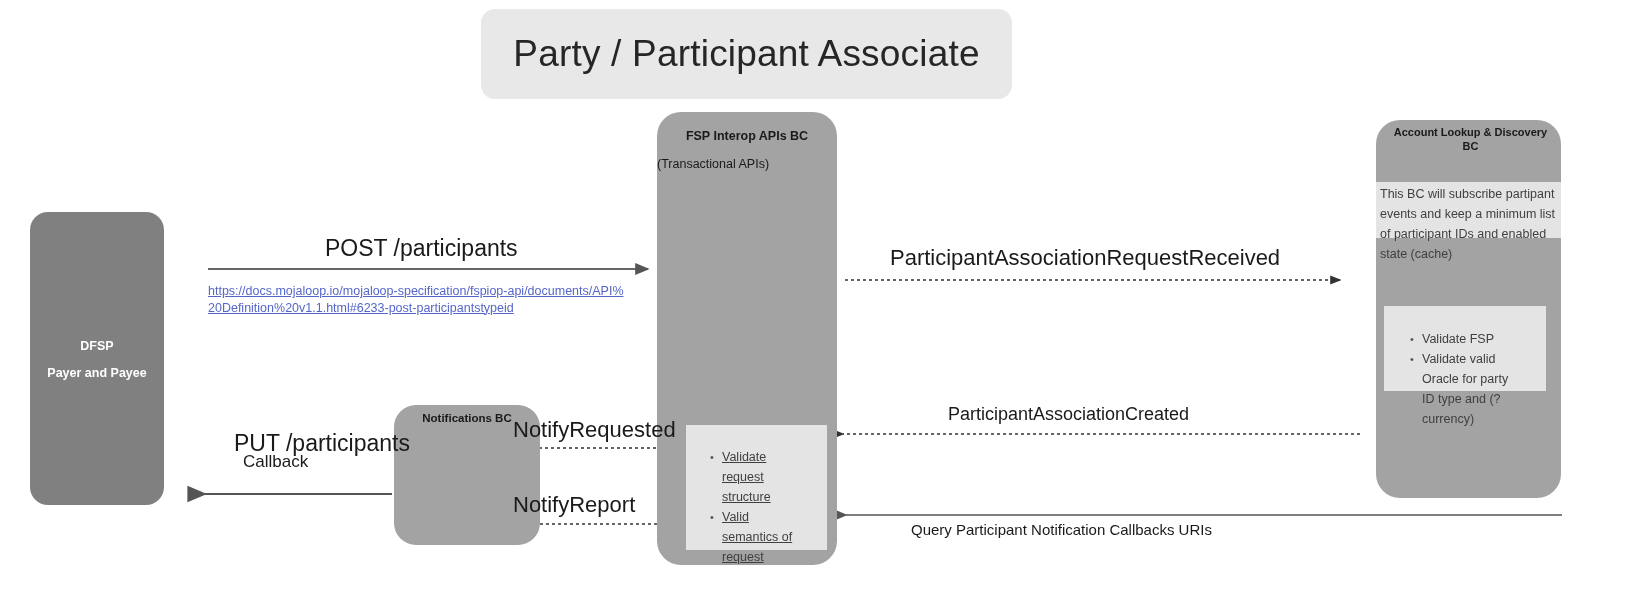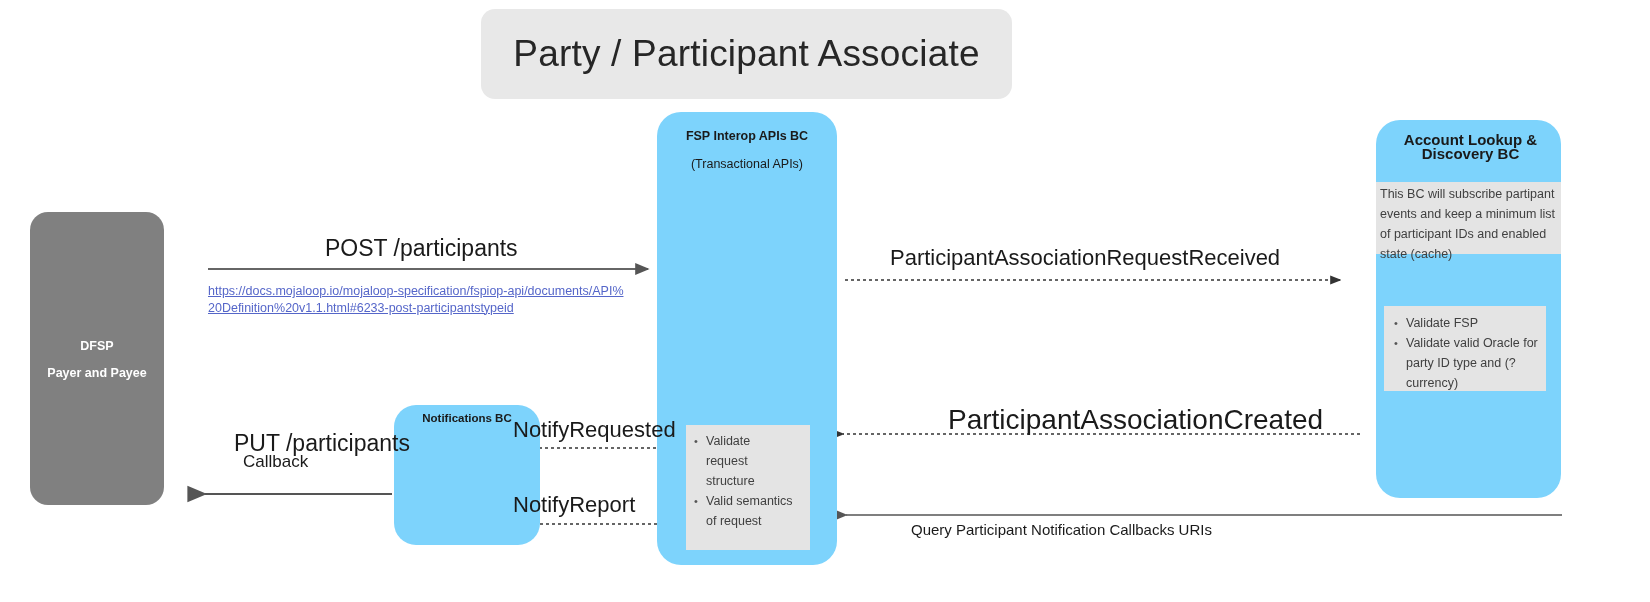--- a/index.html
+++ b/index.html
@@ -16,21 +16,21 @@
     background:#e8e8e8;display:flex;align-items:center;justify-content:center;border-radius:14px;
   }
   #title-banner .title-text{
     font-size:37px;color:#262626;font-weight:400;
     font-family:"Liberation Sans", sans-serif;letter-spacing:.2px;
   }
 
   
   .box{position:absolute;box-sizing:border-box;}
   .box.rounded{border-radius:22px;}
-  .box.yellow{background:#7dd3fc;}
+  .box.yellow{background:#a3a3a3;}
   .box.grey{background:#808080;}
 
   #dfsp-box{left:30px;top:212px;width:134px;height:293px;border-radius:18px;}
   #dfsp-box .lbl{
     position:absolute;left:0;right:0;text-align:center;color:#ffffff;
     font-size:12.5px;font-weight:600;
   }
   #dfsp-box .lbl.l1{top:127px;}
   #dfsp-box .lbl.l2{top:154px;}
 
@@ -39,54 +39,54 @@
     position:absolute;left:0;right:0;top:7px;text-align:center;
     font-size:11.5px;font-weight:700;color:#1a1a1a;
   }
 
   #fsp-box{left:657px;top:112px;width:180px;height:453px;border-radius:24px;}
   #fsp-box .hdr{
     position:absolute;left:0;right:0;top:17px;text-align:center;
     font-size:12.5px;font-weight:700;color:#1a1a1a;
   }
   #fsp-box .sub{
-    position:absolute;left:0;right:0;top:45px;text-align:center;
+    position:absolute;left:0;right:0;top:45px;text-align:left;
     font-size:12.5px;font-weight:400;color:#1a1a1a;
   }
 
   #alsd-box{left:1376px;top:120px;width:185px;height:378px;border-radius:24px;}
   #alsd-box .hdr{
     position:absolute;left:12px;right:8px;top:5px;text-align:center;
-    font-size:15px;font-weight:700;color:#1a1a1a;line-height:14px;margin-top:8px;
+    font-size:11px;font-weight:700;color:#1a1a1a;line-height:14px;
   }
 
   
   .note{
     position:absolute;background:#e4e4e4;box-sizing:border-box;
     color:#404040;font-size:12.5px;line-height:20px;
   }
-  #alsd-note-cache{left:1376px;top:182px;width:185px;height:72px;padding:2px 4px 14px 4px;}
+  #alsd-note-cache{left:1376px;top:182px;width:185px;height:56px;padding:2px 4px 14px 4px;}
   #alsd-note-validate{left:1384px;top:306px;width:162px;height:85px;padding:7px 6px 6px 6px;}
-  #fsp-note-validate{left:686px;top:425px;width:124px;height:125px;padding:6px 16px 4px 4px;}
+  #fsp-note-validate{left:686px;top:425px;width:141px;height:125px;padding:6px 16px 4px 4px;text-decoration:underline;}
 
-  .note ul{margin:0;padding:0 0 0 16px;list-style:none;}
+  .note ul{margin:16px;padding:0 0 0 16px;list-style:none;}
   .note ul li{position:relative;margin:0 0 0 0;}
   .note ul li::before{
     content:"\2022";position:absolute;left:-12px;top:0;font-size:11px;color:#555;
   }
 
   
   .arrow-label{
     position:absolute;color:#1a1a1a;font-weight:400;white-space:nowrap;
   }
   #lbl-post{left:325px;top:235px;font-size:23px;}
   #lbl-put-1{left:207px;top:430px;font-size:23px;margin-left:27px;}
   #lbl-put-2{left:243px;top:452px;font-size:17px;}
   #lbl-parreq{left:890px;top:245px;font-size:22px;}
-  #lbl-parcreated{left:948px;top:404px;font-size:28px;}
+  #lbl-parcreated{left:948px;top:404px;font-size:18px;}
   #lbl-notifyrequested{left:513px;top:417px;font-size:22px;}
   #lbl-notifyreport{left:513px;top:492px;font-size:22px;}
   #lbl-query{left:911px;top:521px;font-size:15px;color:#1a1a1a;}
 
   
   #spec-link{
     position:absolute;left:208px;top:283px;width:420px;
     color:#5566c9;font-size:12.5px;line-height:16.5px;
     text-decoration:underline;text-decoration-color:#5566c9;
     word-break:break-all;cursor:pointer;

